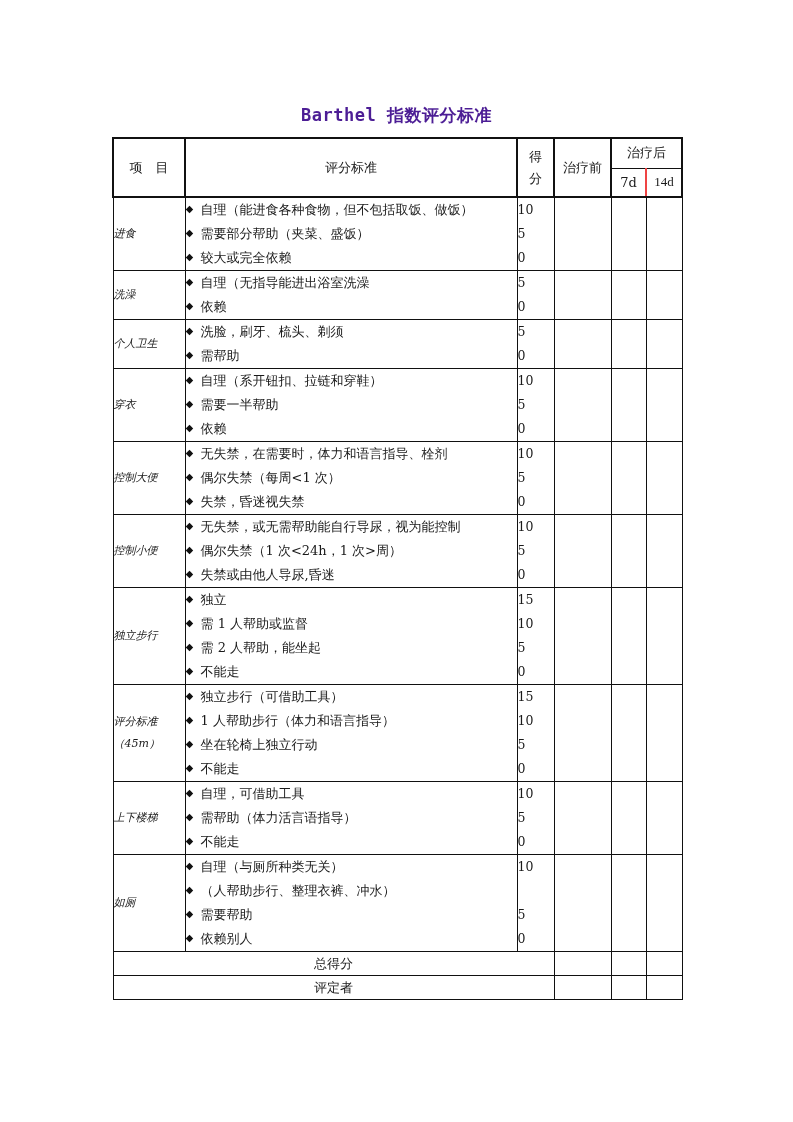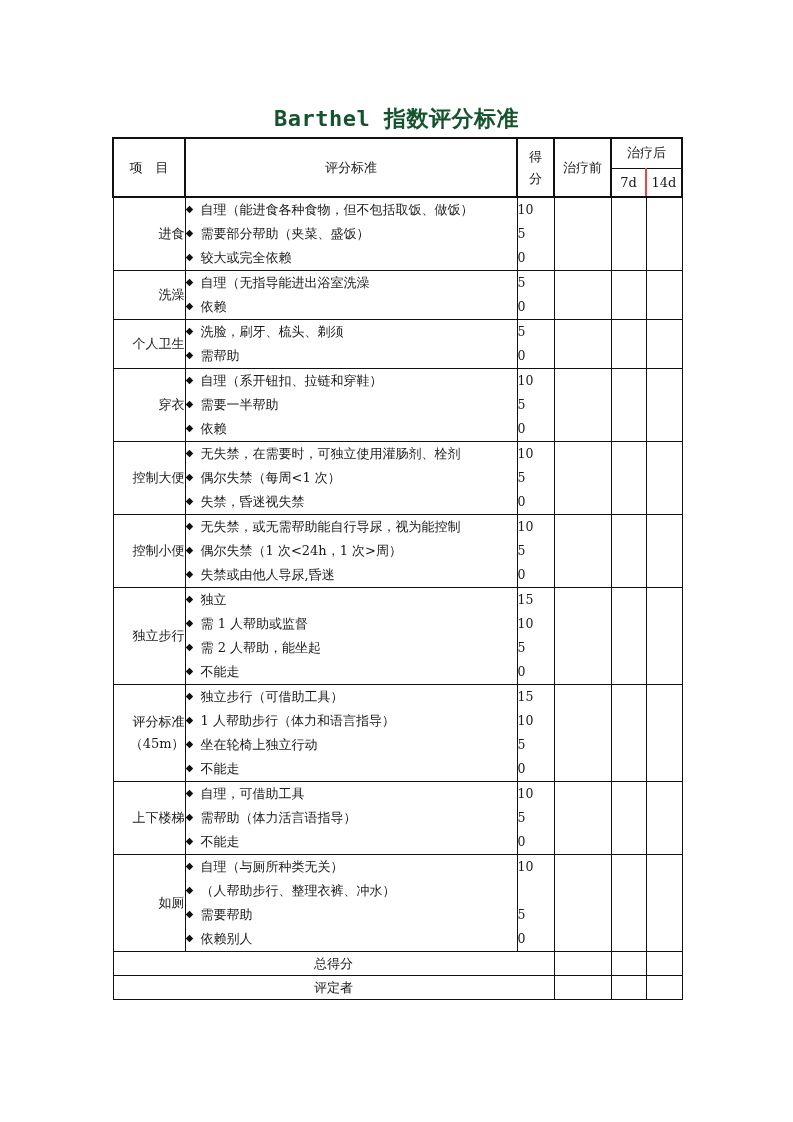--- a/index.html
+++ b/index.html
@@ -1,39 +1,39 @@
 <!DOCTYPE html>
 <html><head>
 <meta charset="utf-8">
 <style>
   html, body { margin: 0; padding: 0; background: #ffffff; }
   body { width: 793px; height: 1122px; position: relative; overflow: hidden;
          font-family: "DejaVu Serif", "Liberation Serif", serif; color: #1a1a1a; }
   .title { position: absolute; left: 0; width: 793px; top: 104px; text-align: center;
-           font-size: 22px; font-weight: bold; color: #14532d; letter-spacing: 0.5px;
+           font-size: 17px; font-weight: bold; color: #4c1d95; letter-spacing: 0.5px;
            font-family: "DejaVu Sans Mono", "Liberation Mono", monospace; }
   .title .cn { font-family: "DejaVu Sans", "Liberation Sans", sans-serif; font-weight: bold; }
   table.barthel { position: absolute; left: 112px; top: 137px; border-collapse: collapse;
                   table-layout: fixed; width: 569px; font-size: 13px; }
   table.barthel td, table.barthel th { border: 1px solid #111; padding: 0; font-weight: normal;
                   vertical-align: middle; }
   table.barthel thead th { border: 2px solid #111; text-align: center; }
   table.barthel thead th.sub { border-top: 1px solid #111; }
   table.barthel thead th.sub-left { border-right: 2px solid #ef4444; }
-  table.barthel thead th.sub-right { border-left: 1px solid #111; }
+  table.barthel thead th.sub-right { border-left: 1px solid #111; font-family: Liberation Serif, serif; }
   table.barthel thead th.grp { border-bottom: 1px solid #111; }
   .col-item { width: 72px; }
   .col-crit { width: 332px; }
   .col-score { width: 37px; }
   .col-pre { width: 57px; }
   .col-7d { width: 35px; }
   .col-14d { width: 36px; }
   .h-row1 { height: 30px; }
   .h-row2 { height: 29px; }
-  td.item { text-align: right; line-height: 24px; font-size: 13px; }
+  td.item { text-align: left; line-height: 24px; font-size: 11px; font-style: italic; }
   td.crit { padding-left: 13px; margin-left: 9px; }
   .line { height: 24px; line-height: 24px; white-space: nowrap; }
   .bullet { display: inline-block; width: 7px; height: 7px; background: #111;
             transform: rotate(45deg) scale(0.75); margin-right: 8px; vertical-align: middle;
             position: relative; top: -1px; }
   td.score { padding-left: 6px; }
   td.score .line { font-family: "DejaVu Serif", serif; font-size: 12.5px; }
   td.total-label { text-align: center; padding-right: 5px; height: 23px; }
   .stack { display: block; line-height: 22px; }
 </style>
@@ -134,21 +134,21 @@
         </td>
         <td></td>
         <td></td>
         <td></td>
       </tr>
       <tr>
         <td class="item">
           <span class="stack">控制大便</span>
         </td>
         <td class="crit">
-          <div class="line"><span class="bullet"></span><span>无失禁，在需要时，可独立使用灌肠剂、栓剂</span></div>
+          <div class="line"><span class="bullet"></span><span>无失禁，在需要时，体力和语言指导、栓剂</span></div>
           <div class="line"><span class="bullet"></span><span>偶尔失禁（每周&lt;1 次）</span></div>
           <div class="line"><span class="bullet"></span><span>失禁，昏迷视失禁</span></div>
         </td>
         <td class="score">
           <div class="line">10</div>
           <div class="line">5</div>
           <div class="line">0</div>
         </td>
         <td></td>
         <td></td>

